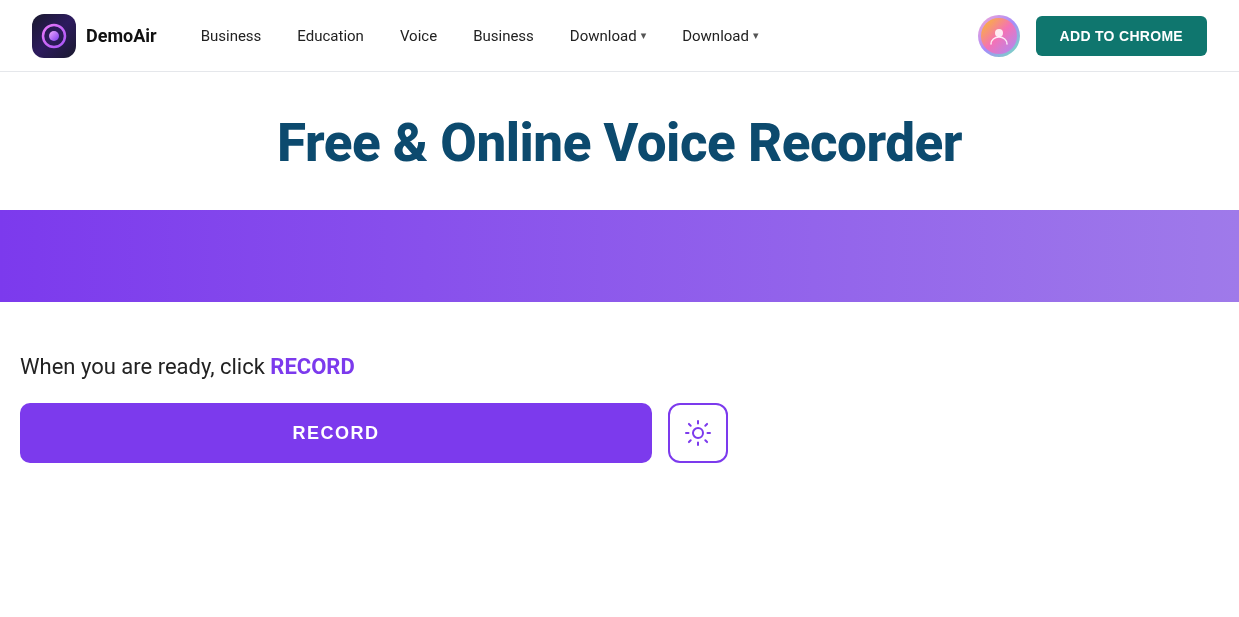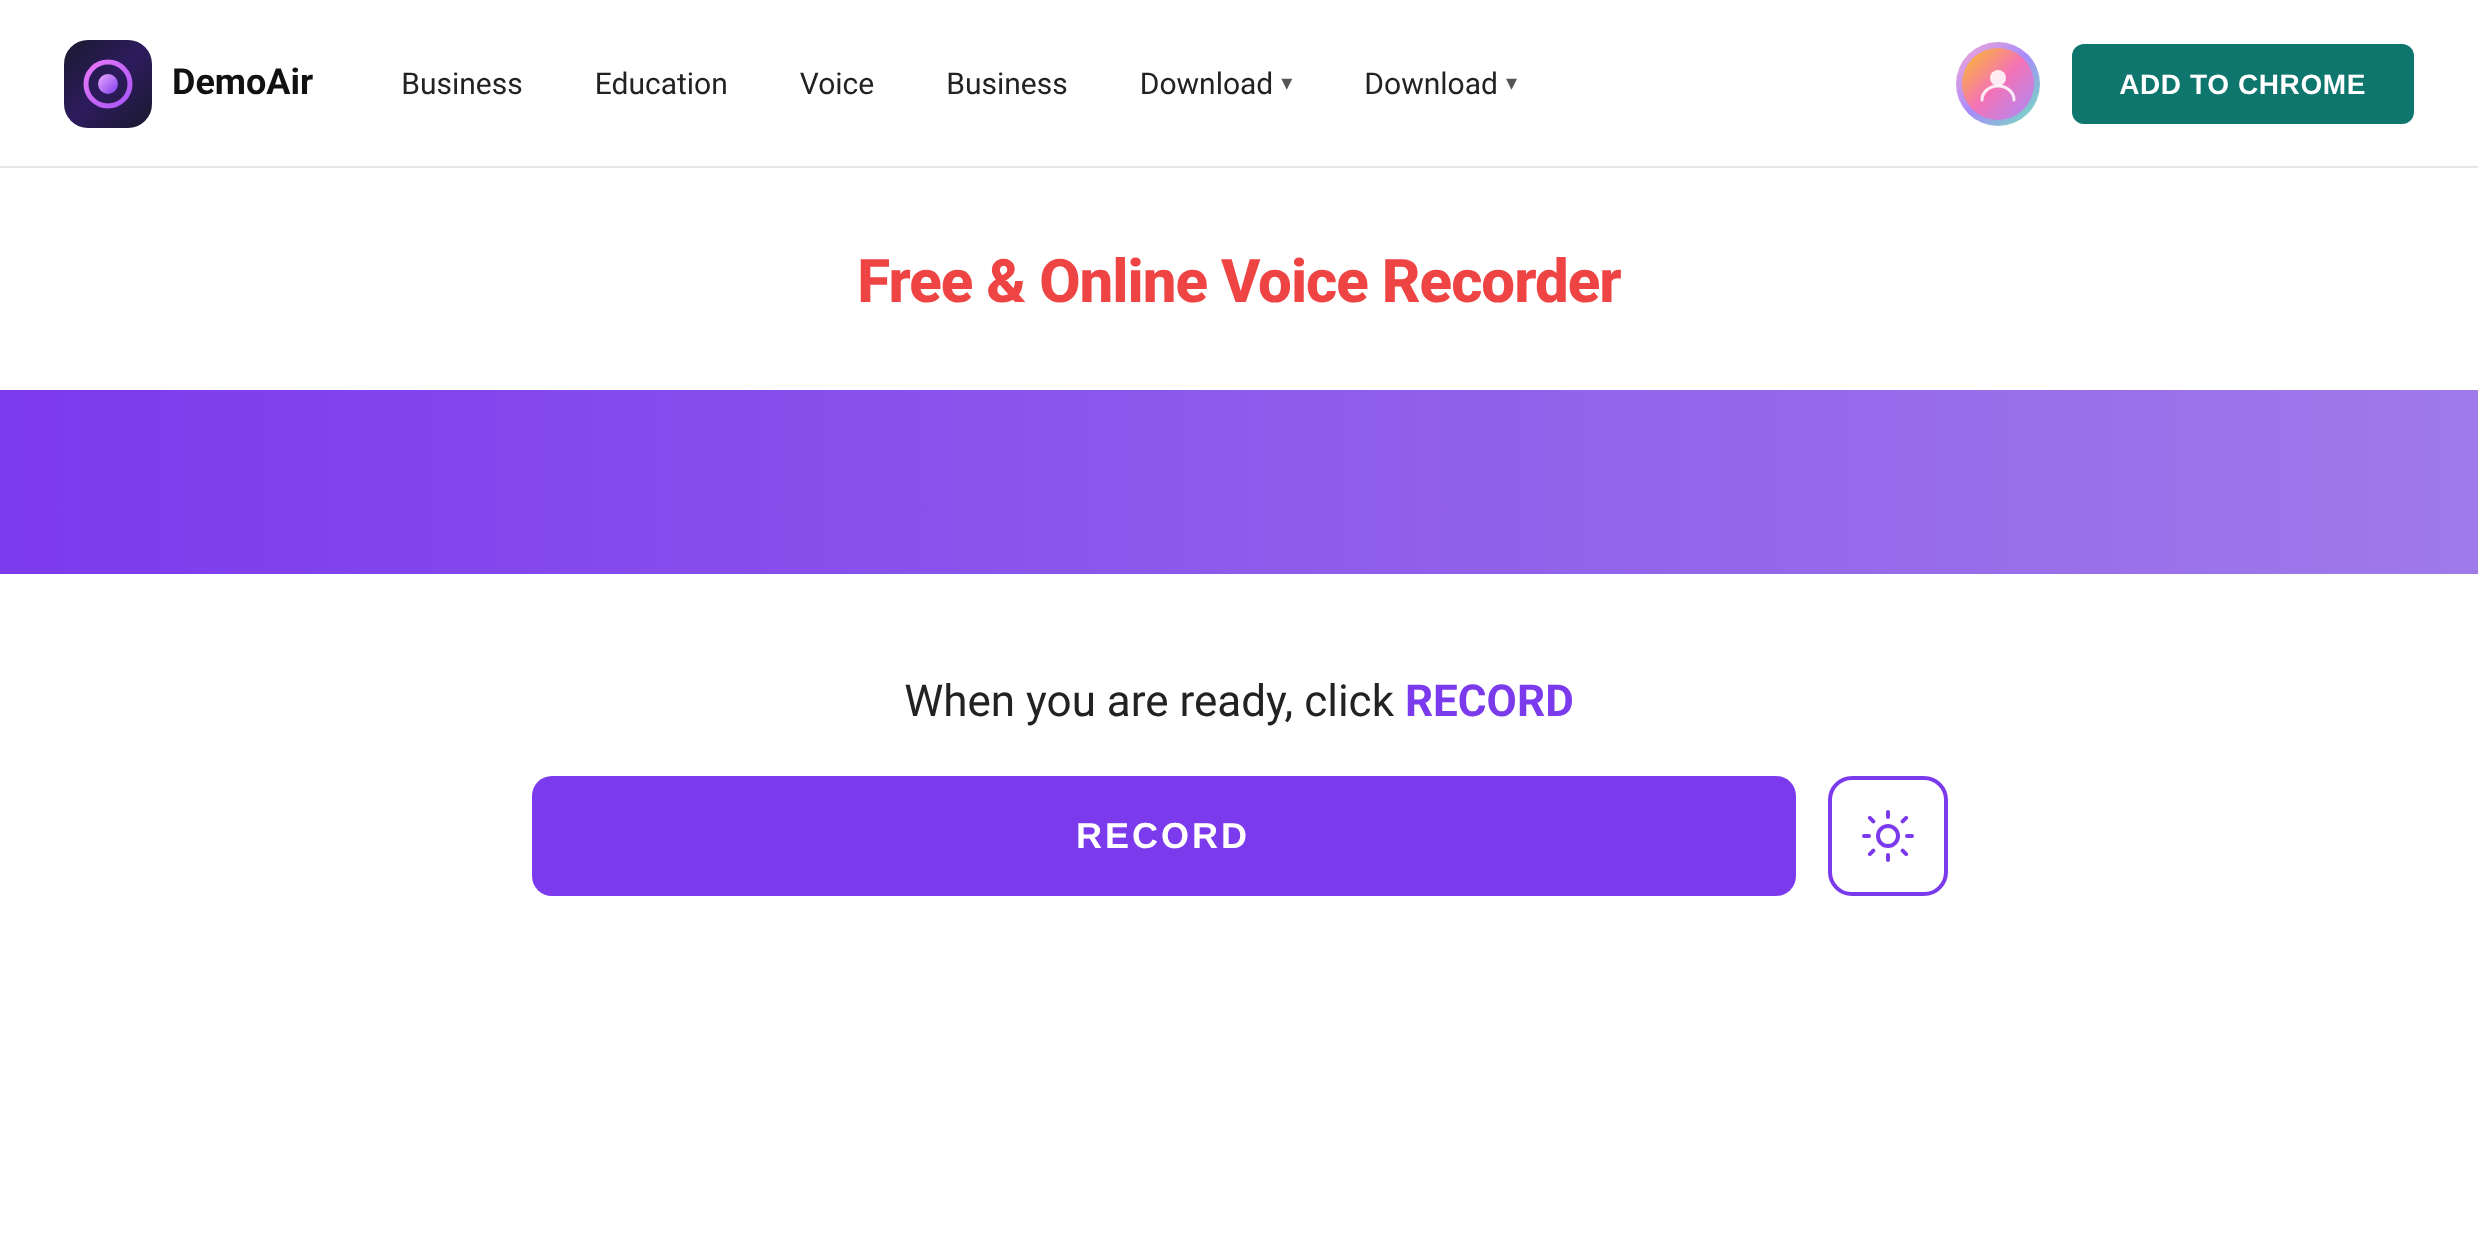--- a/index.html
+++ b/index.html
@@ -14,21 +14,21 @@
       width: 1239px;
       min-height: 617px;
       overflow-x: hidden;
     }
 
     
     .navbar {
       display: flex;
       align-items: center;
       padding: 0 32px;
-      height: 84px;
+      height: 72px;
       border-bottom: 1px solid #e5e7eb;
       background: #fff;
     }
 
     .nav-logo {
       display: flex;
       align-items: center;
       gap: 10px;
       text-decoration: none;
       margin-right: 28px;
@@ -124,41 +124,41 @@
     }
 
     
     .main-content {
       display: flex;
       flex-direction: column;
       align-items: center;
     }
 
     .page-title {
-      font-size: 30px;
+      font-size: 53px;
       font-weight: 800;
-      color: #ef4444;
+      color: #0c4a6e;
       text-align: center;
       margin: 40px 0 36px 0;
       letter-spacing: -0.5px;
     }
 
     
     .purple-banner {
       width: 100%;
       height: 92px;
       background: #8b5cf6;
       background: linear-gradient(90deg, #7c3aed, #9f7aea);
     }
 
     
     .record-section {
       display: flex;
       flex-direction: column;
-      align-items: center;
+      align-items: flex-start;
       margin-top: 52px;
       width: 100%;
       padding: 0 20px;
     }
 
     .ready-text {
       font-size: 22px;
       font-weight: 400;
       color: #222;
       margin-bottom: 24px;

